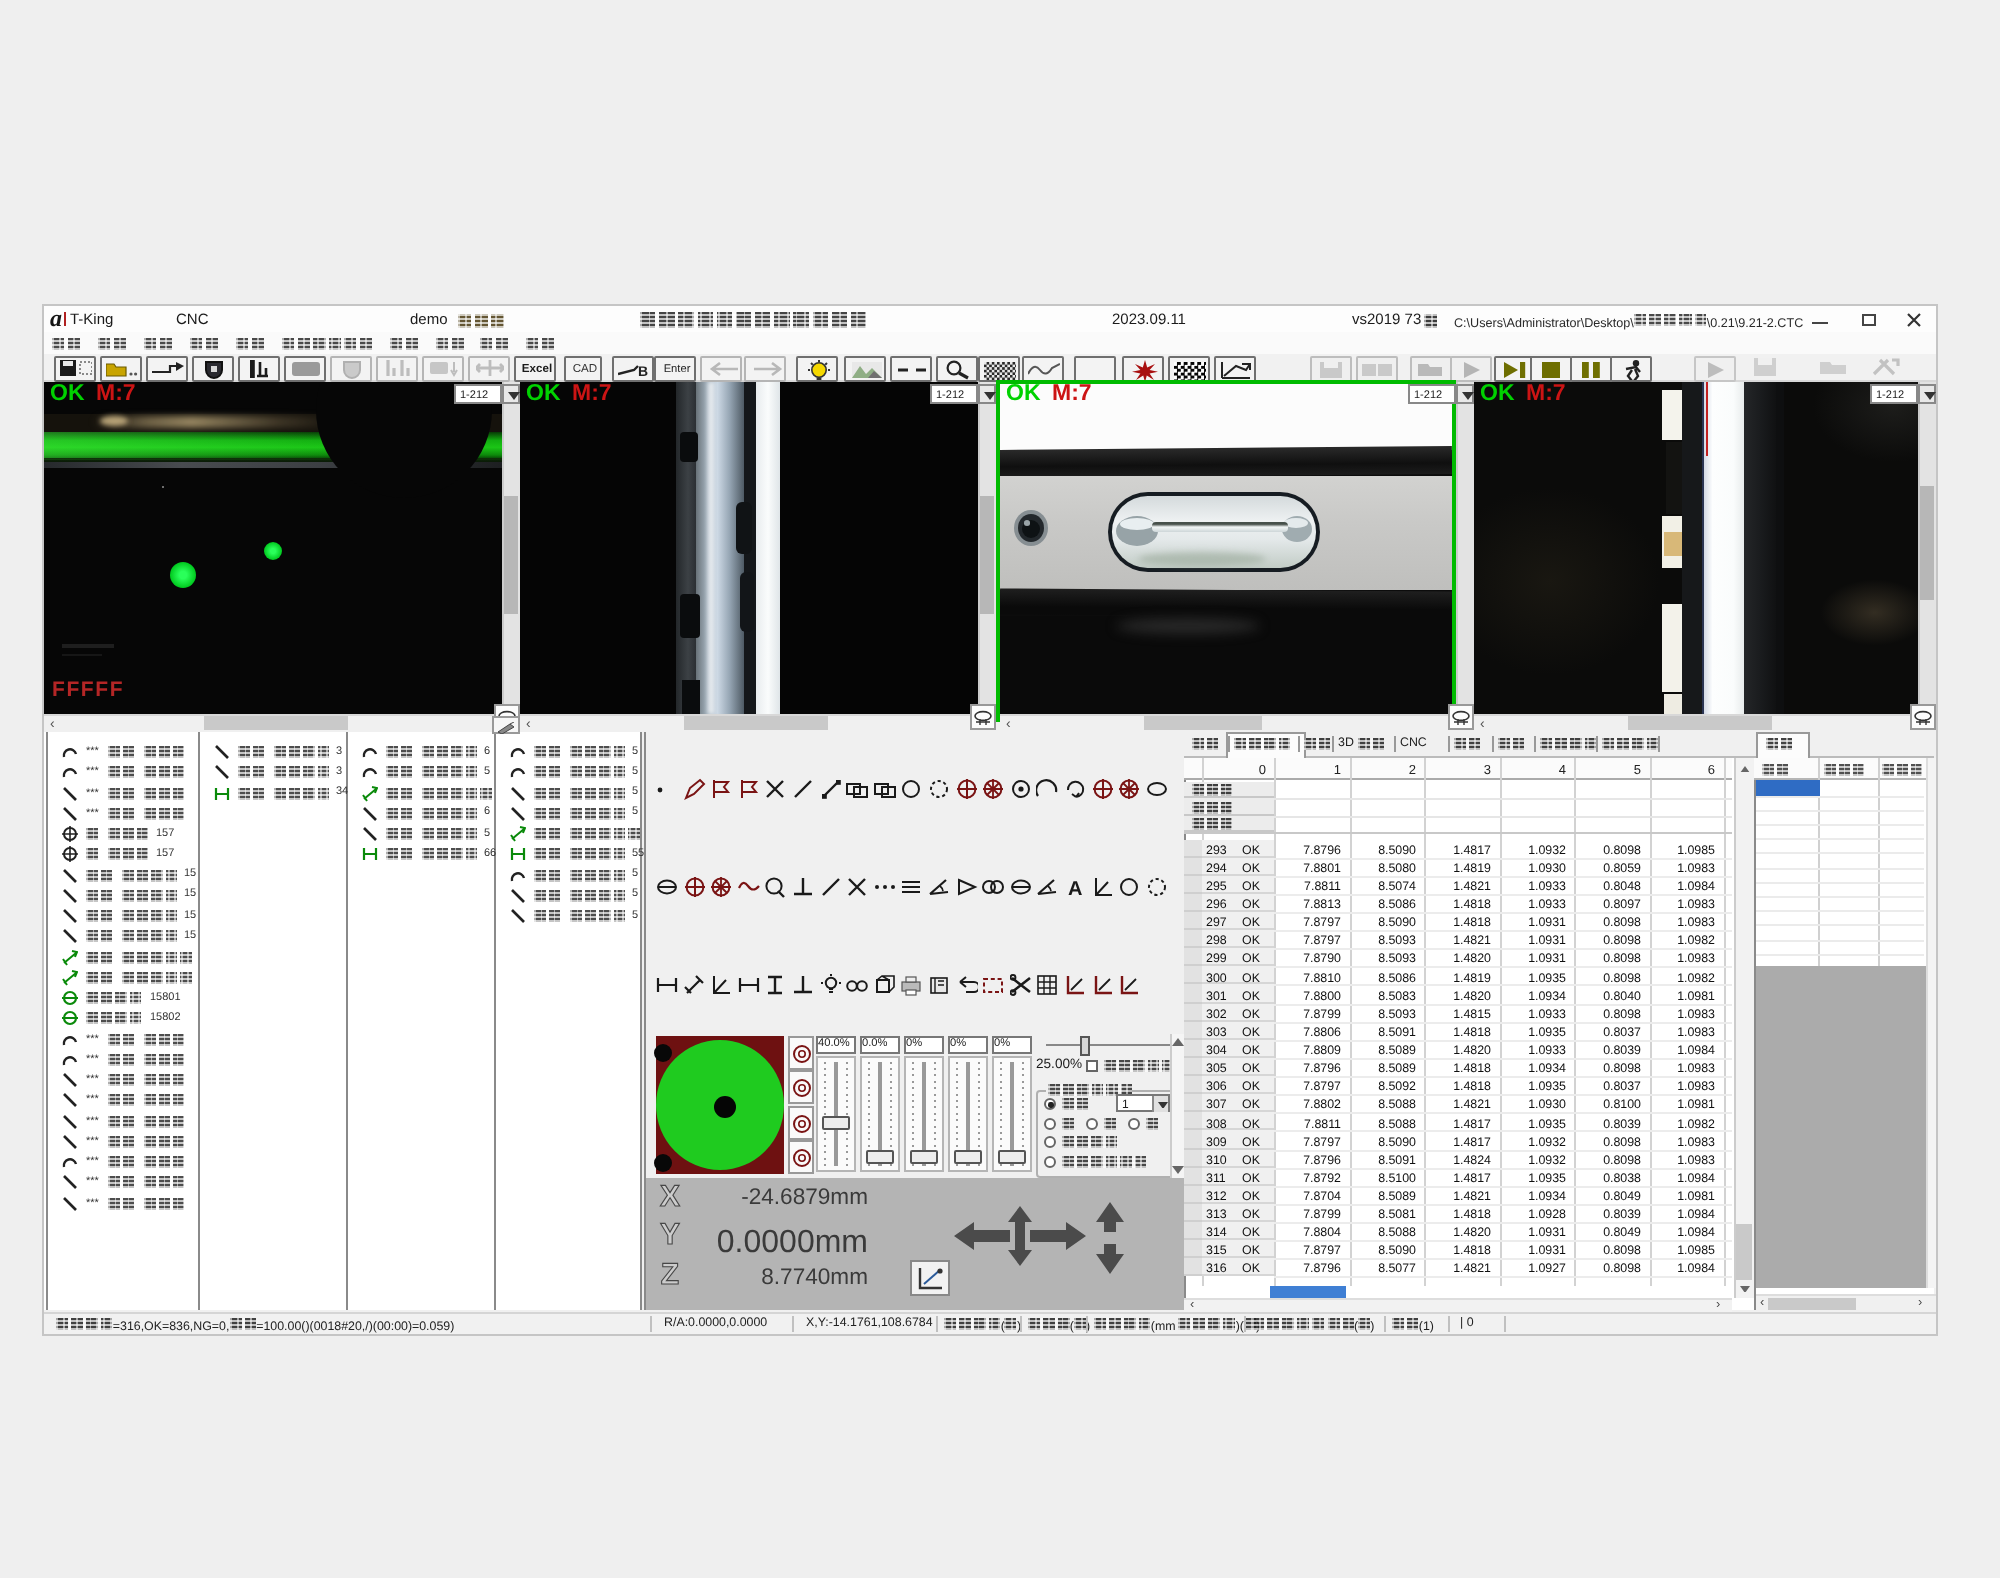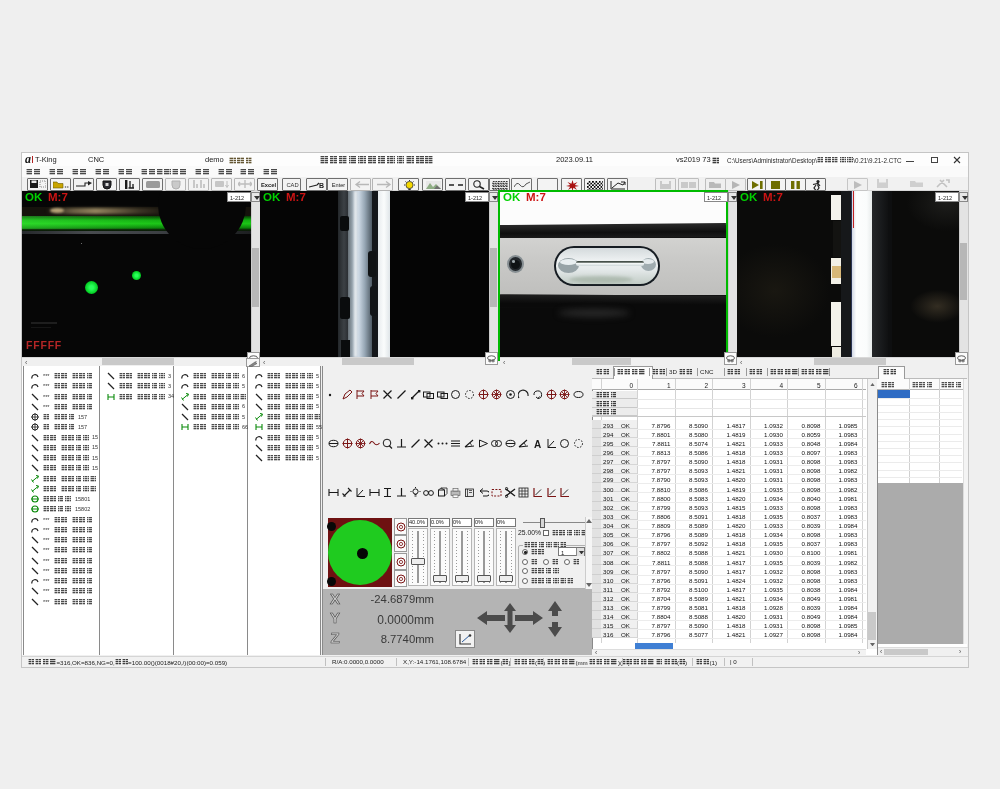--- a/index.html
+++ b/index.html
@@ -941,21 +941,21 @@
 <svg style="left:563.5px;top:366px" width="6" height="4" viewBox="0 0 6 4">
       <path d="M3,0 L6,4 L0,4Z" fill="#666"></path>
     </svg>
 <svg style="left:563.5px;top:430px" width="6" height="4" viewBox="0 0 6 4">
       <path d="M0,0 L6,0 L3,4Z" fill="#666"></path>
     </svg>
 <div class="" style="left:300px;top:436px;width:270px;height:66px;background:#b4b4b4;border-left:1px solid #8a8a8a;"></div>
 <div style="left:304px;top:438.5px;width:18px;height:15px;font-size:15px;font-weight:bold;color:#cccccc;line-height:14px;text-align:center;-webkit-text-stroke:0.55px #474747;">X</div>
 <div style="left:330px;top:440.0px;width:82px;text-align:right;font-size:11.3px;color:#3a3a3a;white-space:nowrap;">-24.6879mm</div>
 <div style="left:304px;top:458px;width:18px;height:15px;font-size:15px;font-weight:bold;color:#cccccc;line-height:14px;text-align:center;-webkit-text-stroke:0.55px #474747;">Y</div>
-<div style="left:330px;top:459.5px;width:82px;text-align:right;font-size:12px;color:#3a3a3a;white-space:nowrap;">0.0000mm</div>
+<div style="left:330px;top:459.5px;width:82px;text-align:right;font-size:16px;color:#3a3a3a;white-space:nowrap;">0.0000mm</div>
 <div style="left:304px;top:478px;width:18px;height:15px;font-size:15px;font-weight:bold;color:#cccccc;line-height:14px;text-align:center;-webkit-text-stroke:0.55px #474747;">Z</div>
 <div style="left:330px;top:479.5px;width:82px;text-align:right;font-size:11.3px;color:#3a3a3a;white-space:nowrap;">8.7740mm</div>
 <svg style="left:455px;top:450px" width="66" height="30" viewBox="0 0 66 30">
       <path d="M0,15 L10,8 L10,12 L28,12 L28,18 L10,18 L10,22 Z" fill="#4b4b4b"></path>
       <path d="M66,15 L56,8 L56,12 L38,12 L38,18 L56,18 L56,22 Z" fill="#4b4b4b"></path>
       <path d="M33,0 L39,8 L35.5,8 L35.5,22 L39,22 L33,30 L27,22 L30.5,22 L30.5,8 L27,8 Z" fill="#4b4b4b"></path>
     </svg>
 <svg style="left:523px;top:448px" width="20" height="36" viewBox="0 0 20 36">
       <path d="M10,0 L17,10 L13,10 L13,15 L7,15 L7,10 L3,10 Z" fill="#4b4b4b"></path>
       <path d="M10,36 L17,26 L13,26 L13,21 L7,21 L7,26 L3,26 Z" fill="#4b4b4b"></path>

